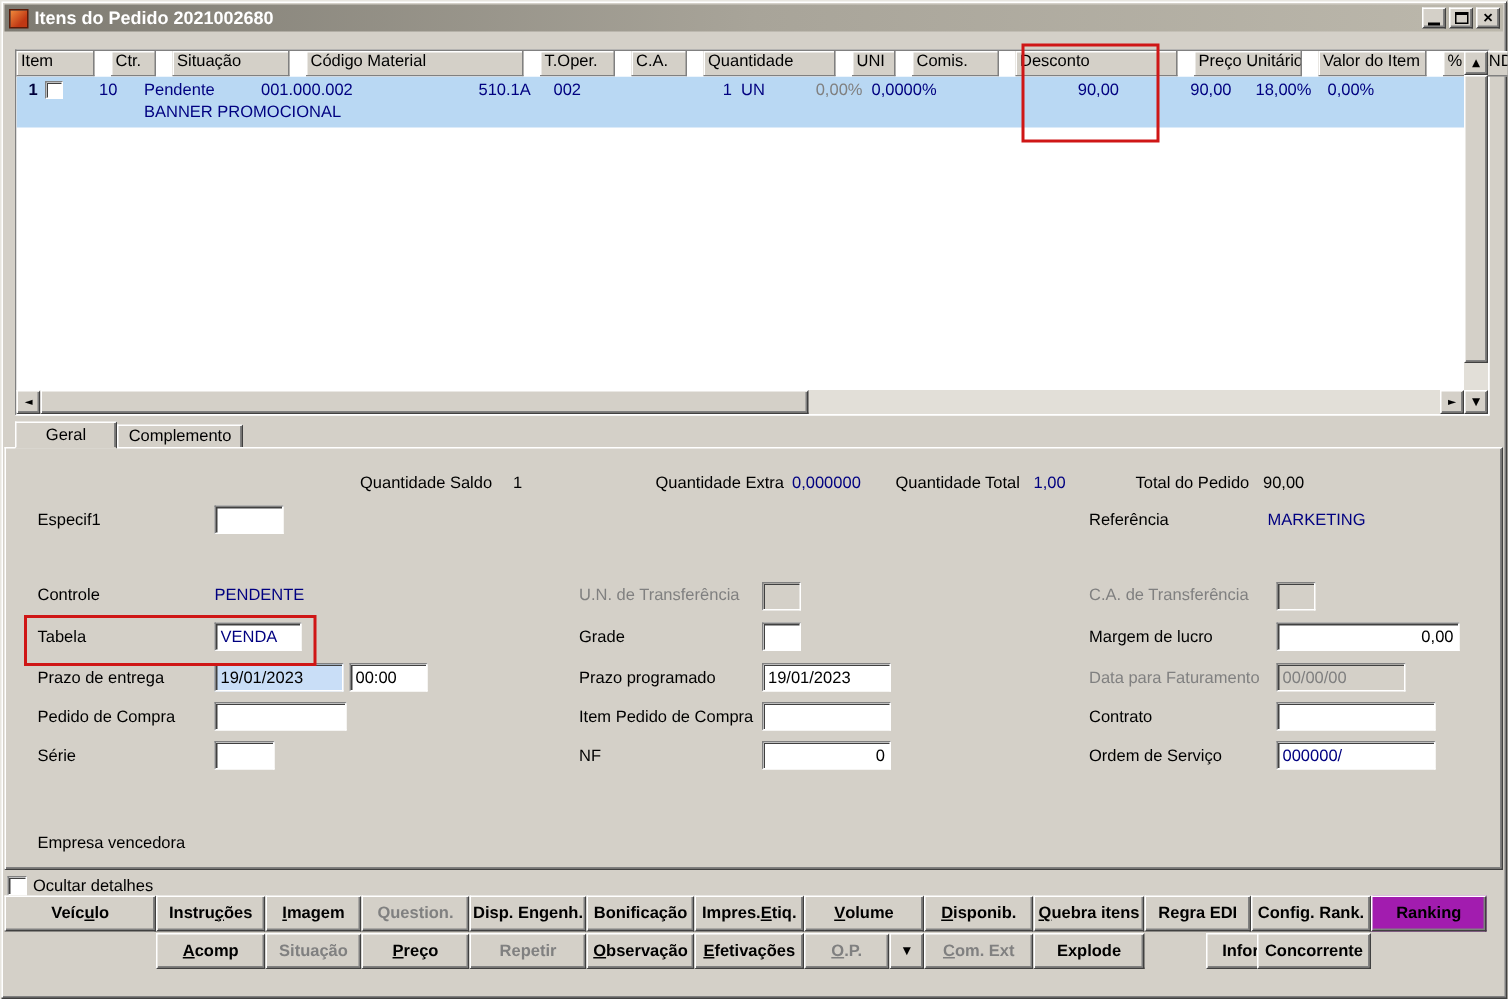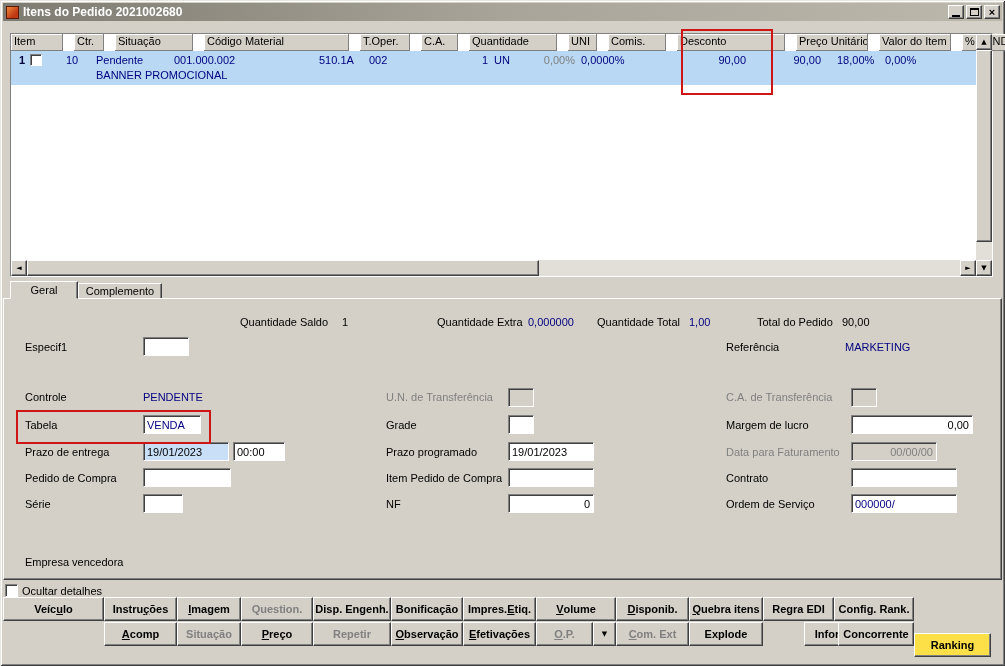--- a/index.html
+++ b/index.html
@@ -59,21 +59,21 @@
   .tb.right{text-align:right;}
   .tb.disabled{background:#d4d0c8;color:#808080;}
   .tb.dateblue{background:#c9def7;}
   
   .cbx{position:absolute;width:13px;height:13px;background:#fff;border:1px solid;border-color:#808080 #fff #fff #808080;
      box-shadow:inset 1px 1px 0 #404040;box-sizing:border-box;}
   .wbtn{position:absolute;height:24px;background:#d4d0c8;border:1px solid;border-color:#fff #404040 #404040 #fff;
      box-shadow:inset -1px -1px 0 #808080;display:flex;align-items:center;justify-content:center;
      font:bold 11px "Liberation Sans","DejaVu Sans",sans-serif;white-space:nowrap;box-sizing:border-box;cursor:default;padding:0 2px;}
   .wbtn.disabled{color:#808080;}
-  .wbtn.active{background:#fde047;margin-top:36px;}
+  .wbtn.active{background:#a21caf;}
   .wbtn u{text-decoration:underline;}
   .arrow-glyph{font-family:"DejaVu Sans",sans-serif;font-size:7px;}
   
   .hl{position:absolute;border:2px solid #cf1616;z-index:20;pointer-events:none;}
 </style>
 </head>
 <body>
 
 <div class="window">
 
@@ -188,21 +188,21 @@
   <input class="tb" style="left: 508px; top: 415px; width: 26px;" value="">
   <span class="lbl" style="left:726px;top:419px">Margem de lucro</span>
   <input class="tb right" style="left: 851px; top: 415px; width: 122px;" value="0,00">
 
   <span class="lbl" style="left:25px;top:446px">Prazo de entrega</span>
   <input class="tb dateblue" style="left: 143px; top: 442px; width: 86px;" value="19/01/2023">
   <input class="tb" style="left: 233px; top: 442px; width: 52px;" value="00:00">
   <span class="lbl" style="left:386px;top:446px">Prazo programado</span>
   <input class="tb" style="left: 508px; top: 442px; width: 86px;" value="19/01/2023">
   <span class="lbl gray" style="left:726px;top:446px">Data para Faturamento</span>
-  <input class="tb disabled" style="left: 851px; top: 442px; width: 86px; text-align: right;" disabled="" value="00/00/00">
+  <input class="tb disabled" style="left: 851px; top: 442px; width: 86px;" disabled="" value="00/00/00">
 
   <span class="lbl" style="left:25px;top:472px">Pedido de Compra</span>
   <input class="tb" style="left: 143px; top: 468px; width: 88px;" value="">
   <span class="lbl" style="left:386px;top:472px">Item Pedido de Compra</span>
   <input class="tb" style="left: 508px; top: 468px; width: 86px;" value="">
   <span class="lbl" style="left:726px;top:472px">Contrato</span>
   <input class="tb" style="left: 851px; top: 468px; width: 106px;" value="">
 
   <span class="lbl" style="left:25px;top:498px">Série</span>
   <input class="tb" style="left: 143px; top: 494px; width: 40px;" value="">

